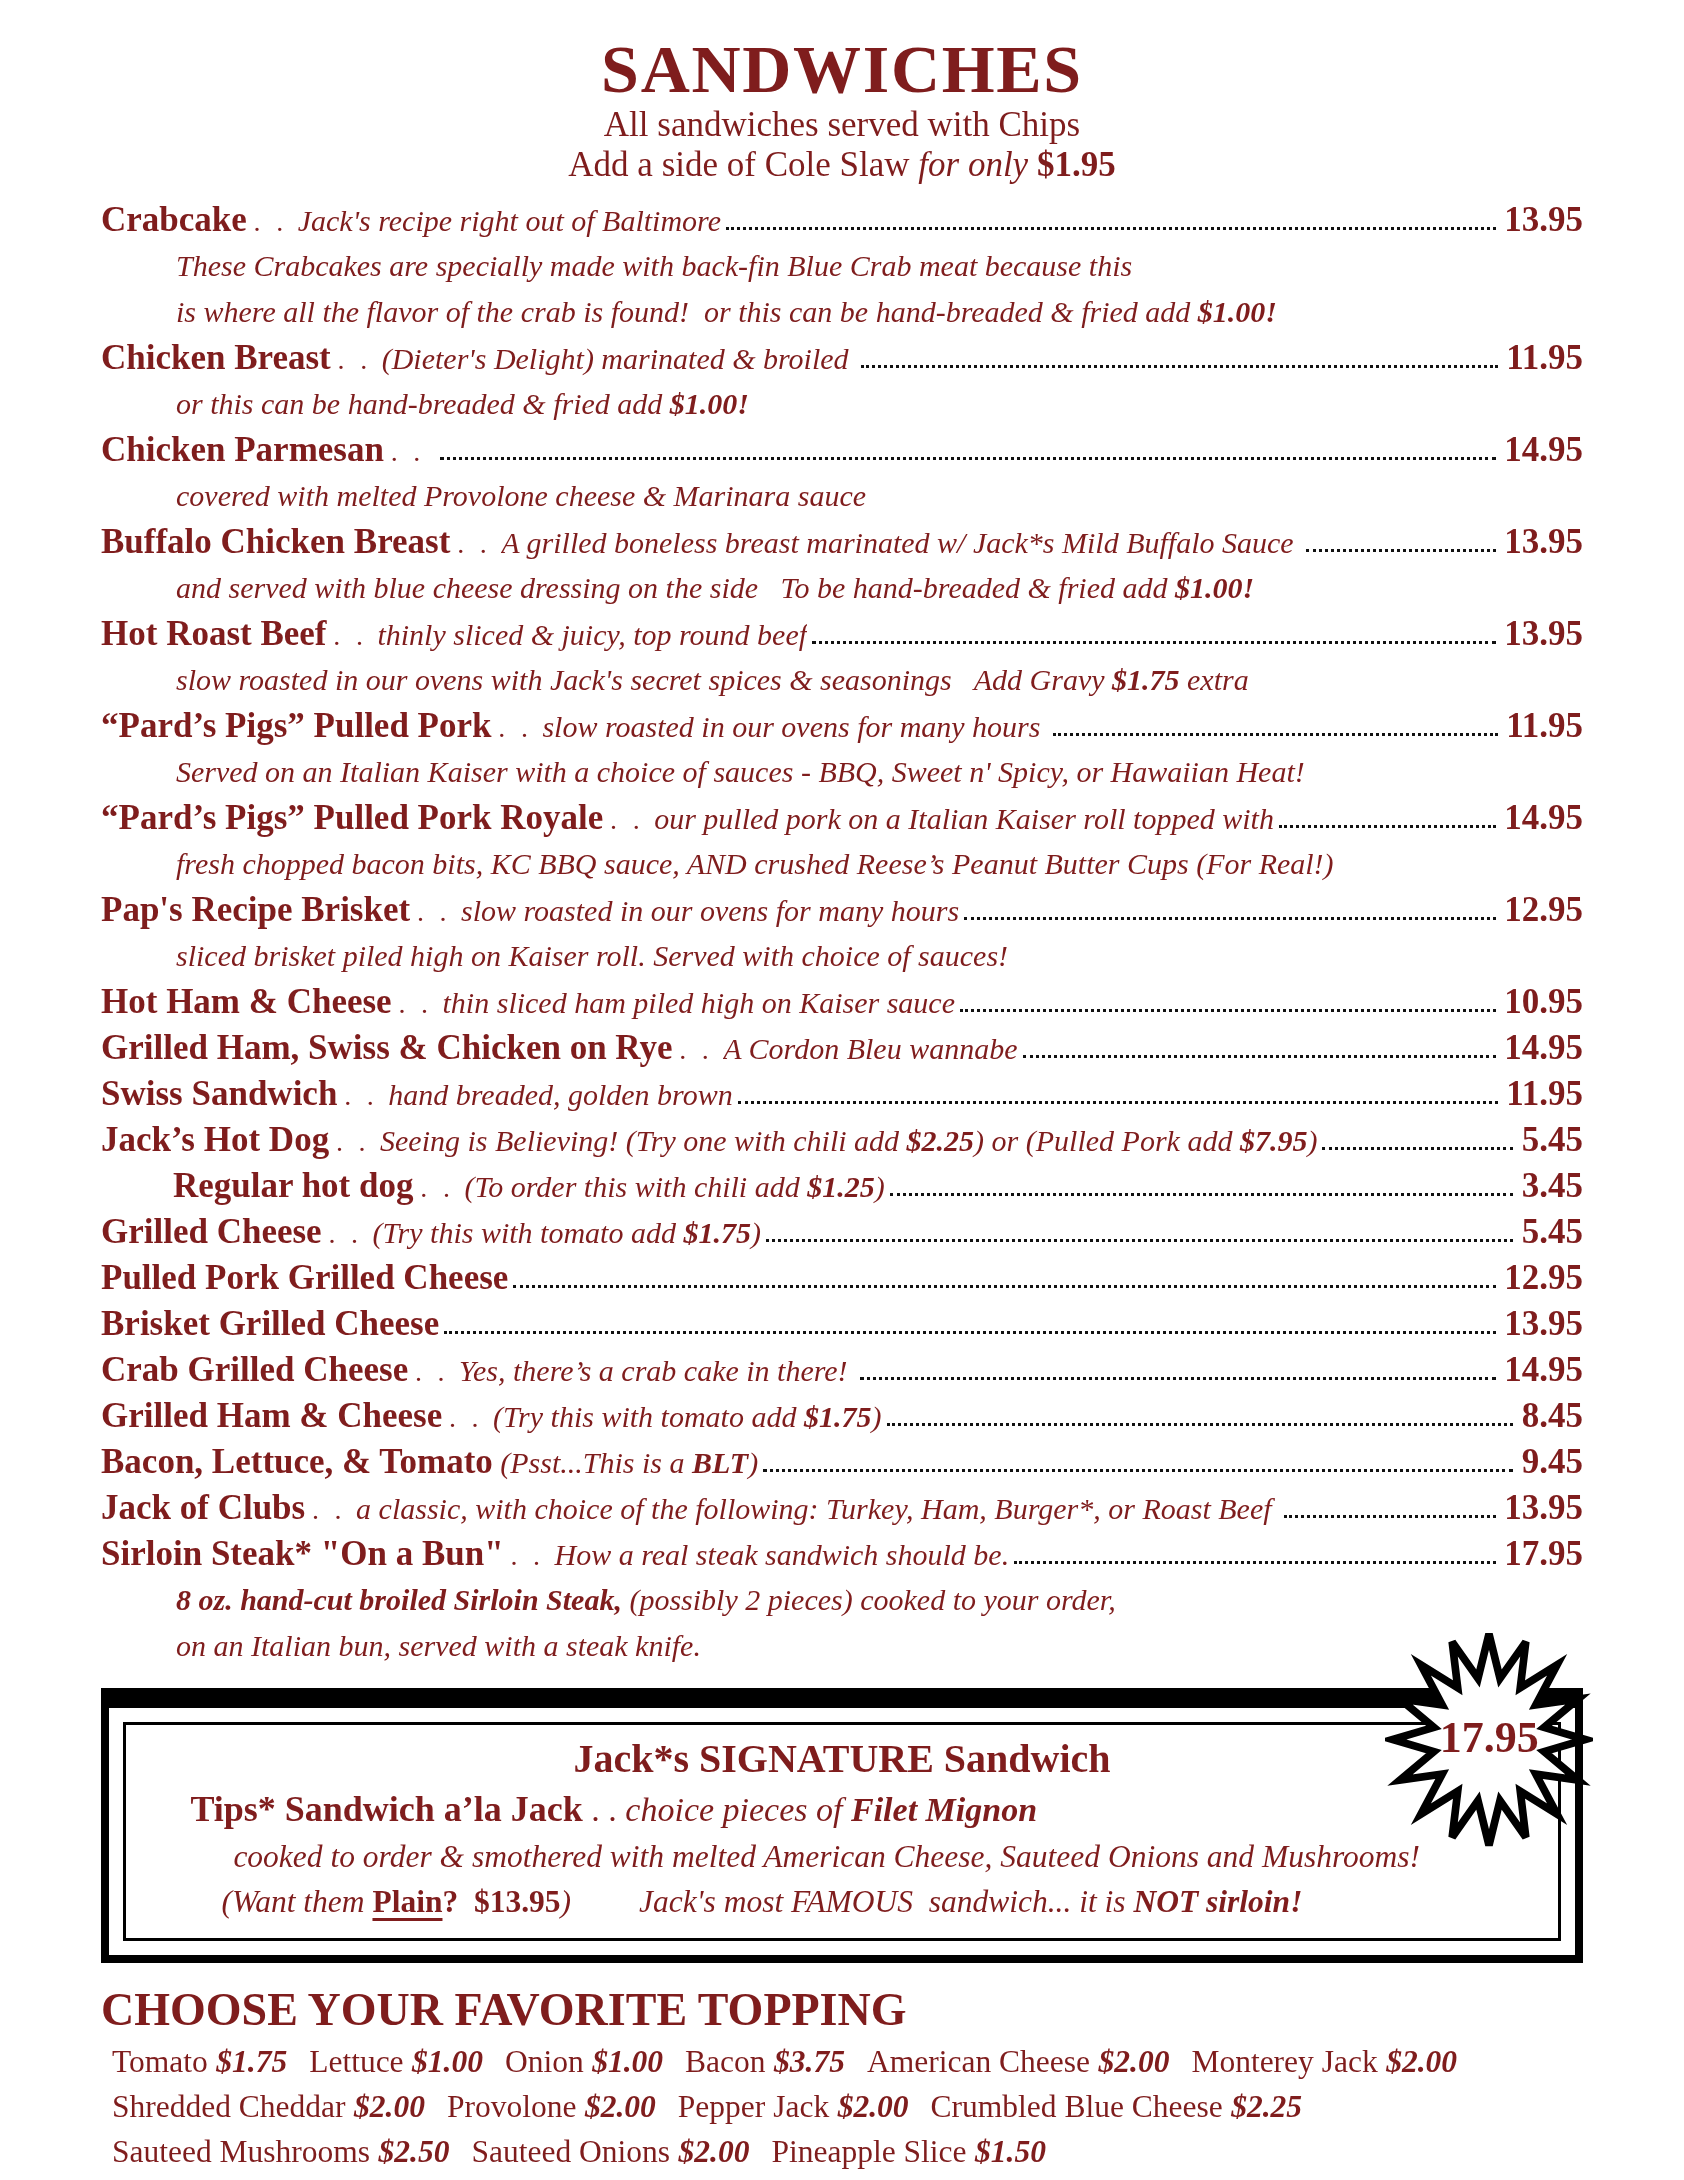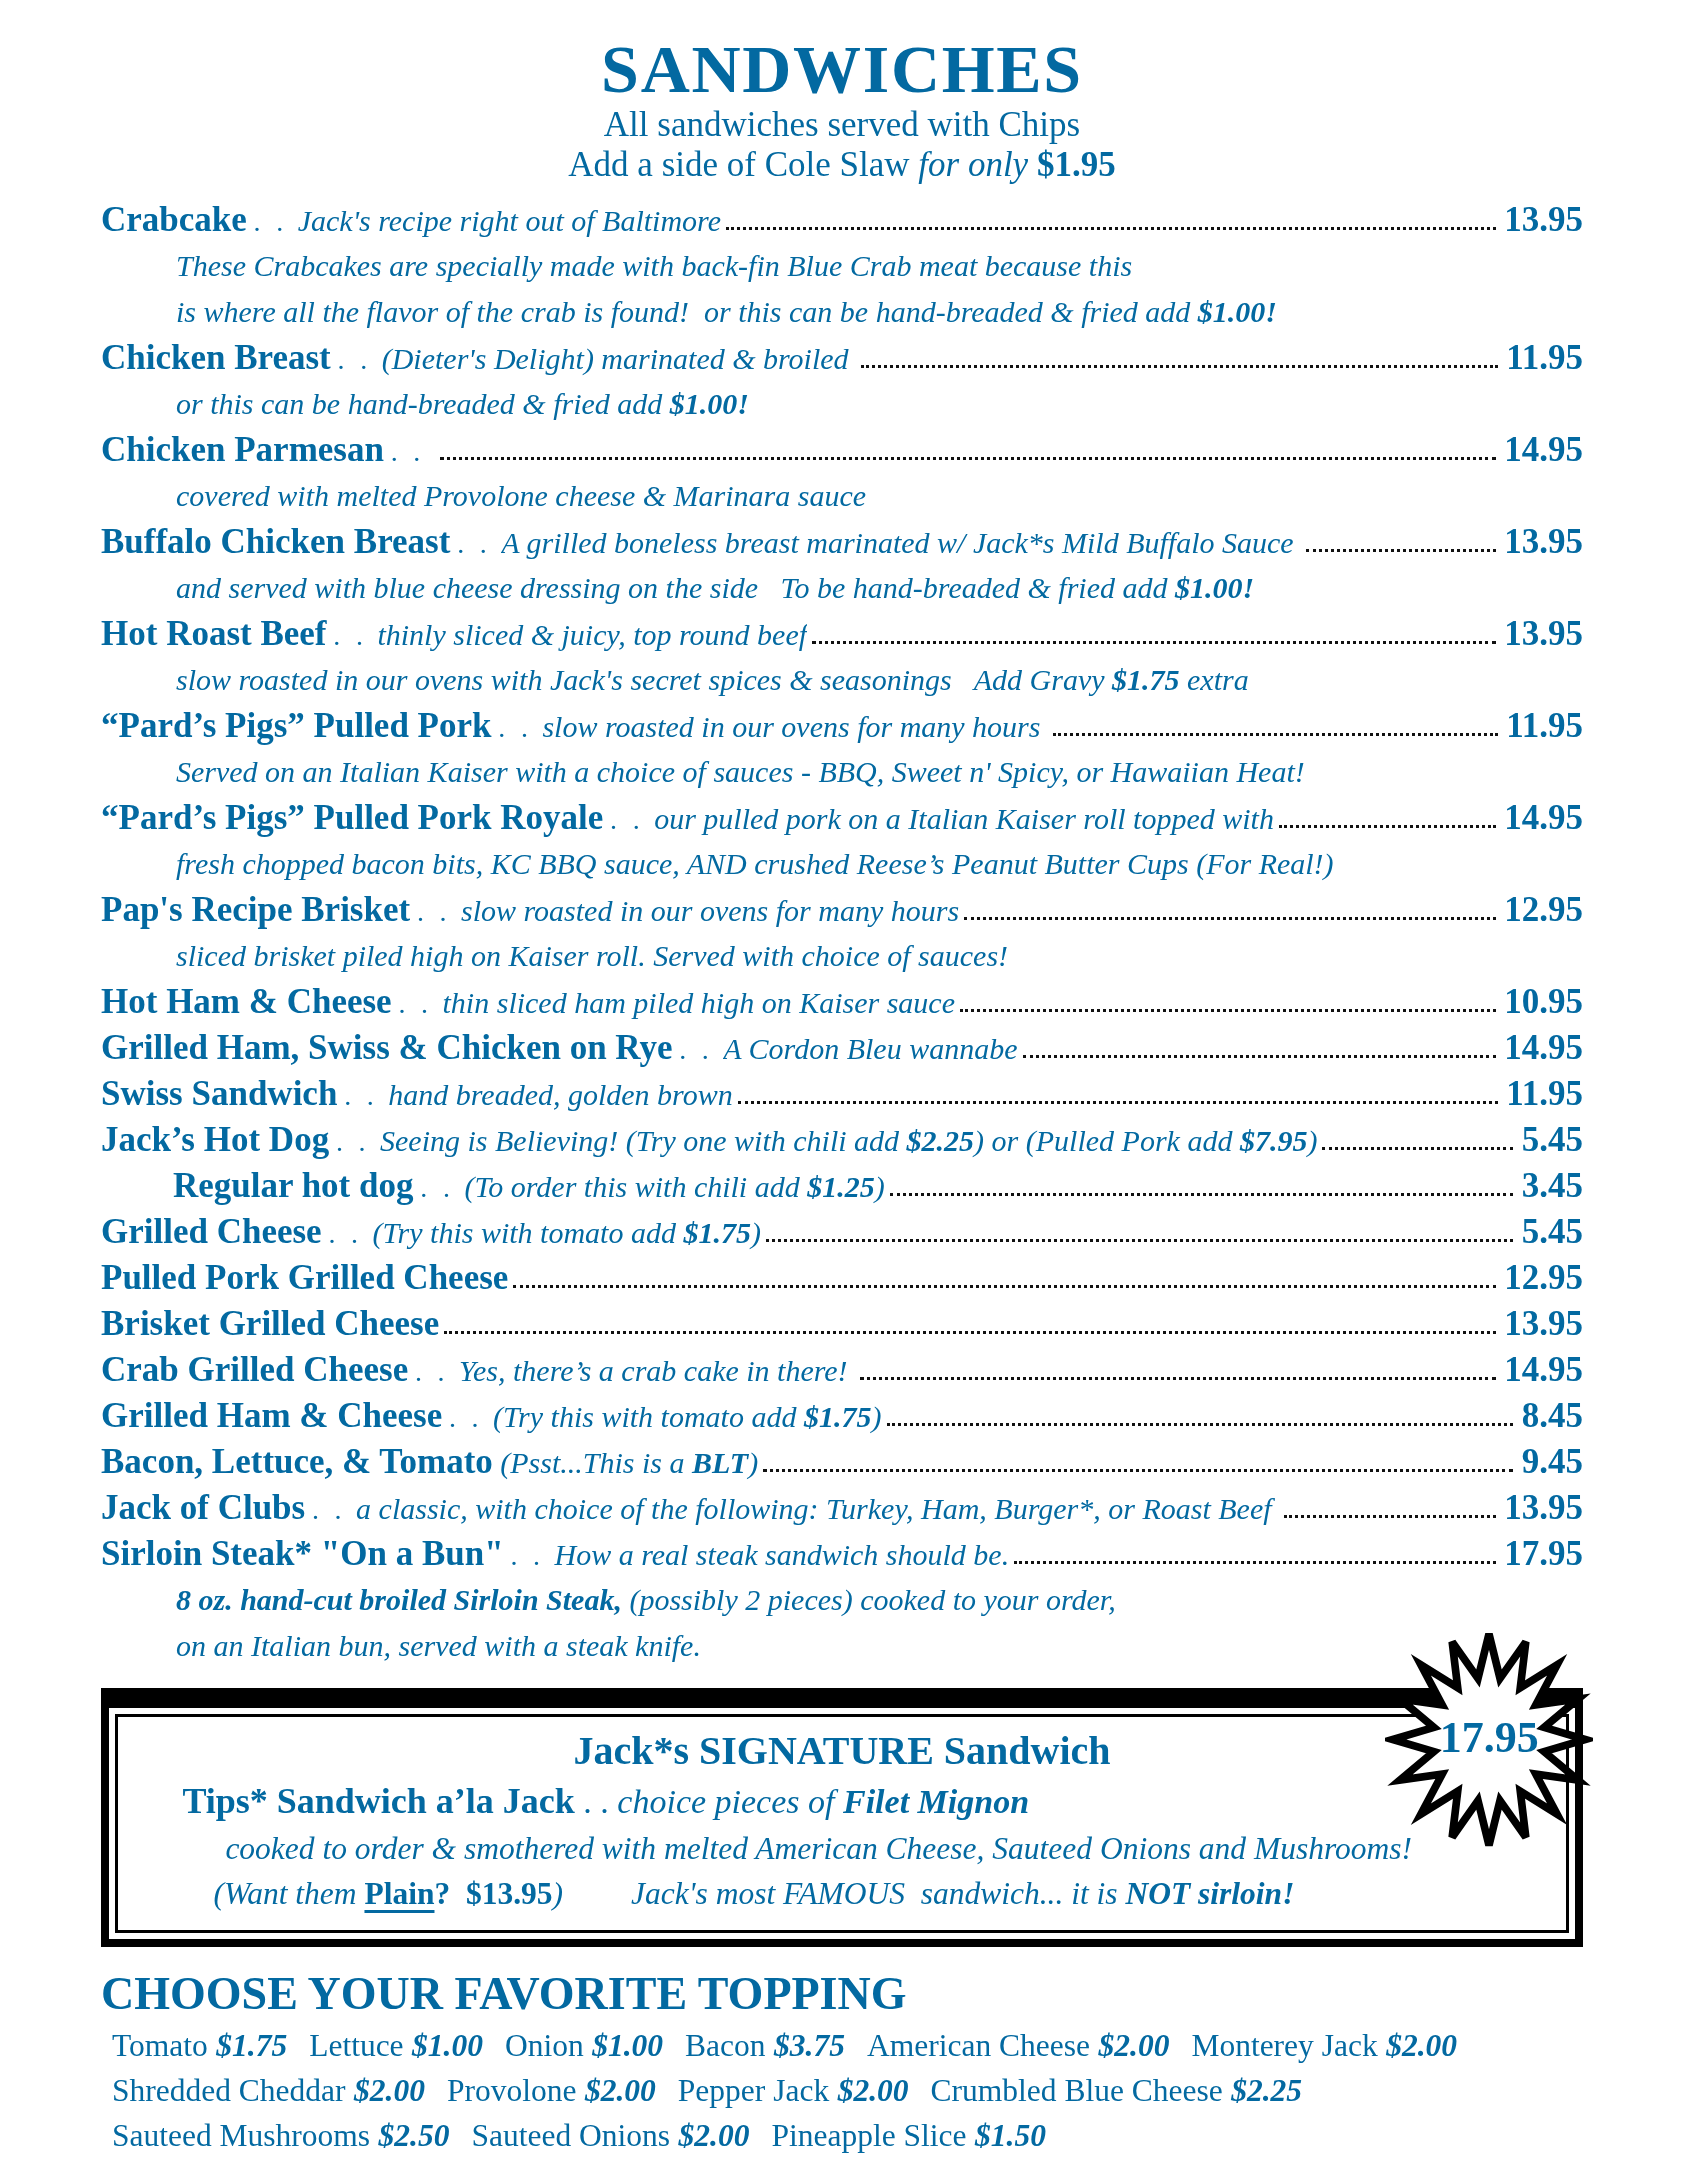--- a/index.html
+++ b/index.html
@@ -1,17 +1,17 @@
 <!DOCTYPE html>
 <html style="font-size:13.6px"><head>
 <meta charset="utf-8">
 <style>
   html,body{margin:0;padding:0;background:#e8e8e8;}
   .page{
-    width:1685px;height:2181px;background:#fff;color:#0369a1;
+    width:1685px;height:2181px;background:#fff;color:#7f1d1d;
     font-family:"Liberation Serif", serif;
     position:relative;box-sizing:border-box;
     padding:34px 102px 0 101px;overflow:hidden;
   }
   
   .header{text-align:center;}
   .title{font-size:68px;font-weight:bold;letter-spacing:1.7px;line-height:1.05;}
   .subline{font-size:35px;line-height:1.12;}
   .seg{white-space:pre-wrap;}
   .seg-r{font-style:normal;font-weight:normal;}
@@ -25,21 +25,21 @@
   .row{display:flex;align-items:baseline;line-height:46px;height:46px;white-space:nowrap;}
   .row-indent{padding-left:72px;}
   .iname{font-weight:bold;font-size:35px;flex:0 0 auto;}
   .isep{font-size:28px;padding:0 10.2px 0 6.8px;letter-spacing:4.3px;flex:0 0 auto;}
   .idesc{font-size:30px;flex:0 1 auto;overflow:hidden;}
   .leader{flex:1 1 25.6px;min-width:24px;border-bottom:3.4px dotted #111;align-self:flex-end;margin:0 8.5px 13.6px 5.1px;}
   .iprice{font-weight:bold;font-size:35px;flex:0 0 auto;}
   .sub-line{padding-left:75px;font-size:30px;line-height:46px;height:46px;white-space:nowrap;overflow:hidden;}
   
   .sig-wrap{position:relative;margin-top:19px;}
-  .sig-box{border:8.5px solid #000;border-top-width:20.4px;padding:6px;font-family:Liberation Serif, serif;}
+  .sig-box{border:8.5px solid #000;border-top-width:20.4px;padding:14px;font-family:Liberation Serif, serif;}
   .sig-inner{border:3.4px solid #000;padding:8.5px 20.4px 13.6px 20.4px;}
   .sig-title{text-align:center;font-weight:bold;font-size:40px;line-height:1.25;}
   .sig-line{font-size:31.5px;line-height:1.42;white-space:nowrap;overflow:hidden;}
   .sig-line1{padding-left:44px;font-size:34px;}
   .sig-line1 .seg-b{font-size:36px;}
   .sig-line2{padding-left:87px;}
   .sig-line3{padding-left:75px;}
   
   .badge{position:absolute;top:-61px;right:-10.2px;width:208px;height:225px;z-index:5;}
   .badge svg{position:absolute;inset:0;}

